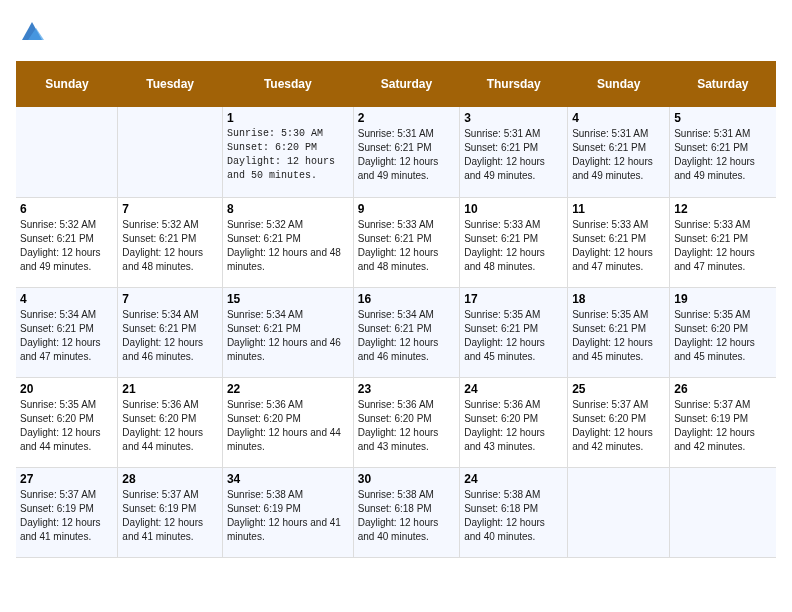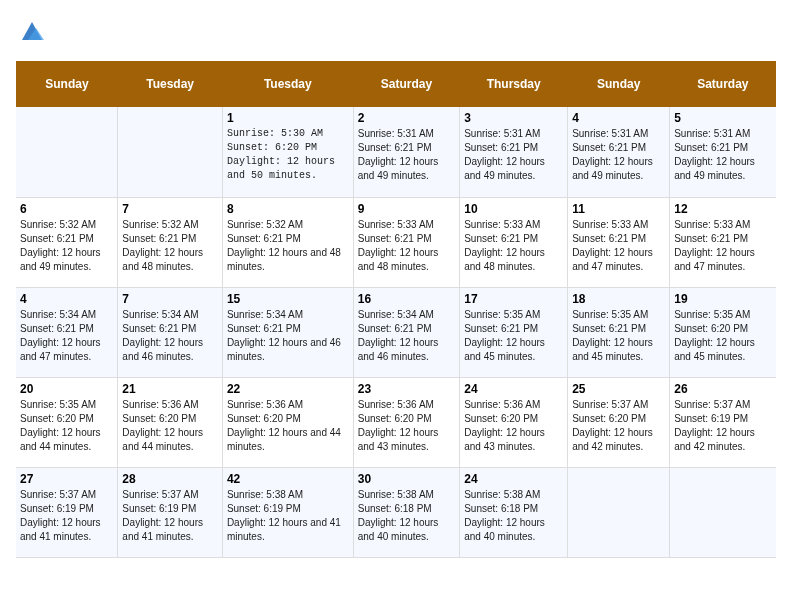--- a/index.html
+++ b/index.html
@@ -298,21 +298,21 @@
 Sunset: 6:19 PM
 Daylight: 12 hours and 41 minutes.</div>
         </td>
         <td>
           <div class="day-num">28</div>
           <div class="day-info" style="white-space: pre-line;">Sunrise: 5:37 AM
 Sunset: 6:19 PM
 Daylight: 12 hours and 41 minutes.</div>
         </td>
         <td>
-          <div class="day-num">42</div>
+          <div class="day-num">34</div>
           <div class="day-info" style="white-space: pre-line;">Sunrise: 5:38 AM
 Sunset: 6:19 PM
 Daylight: 12 hours and 41 minutes.</div>
         </td>
         <td>
           <div class="day-num">30</div>
           <div class="day-info" style="white-space: pre-line;">Sunrise: 5:38 AM
 Sunset: 6:18 PM
 Daylight: 12 hours and 40 minutes.</div>
         </td>

